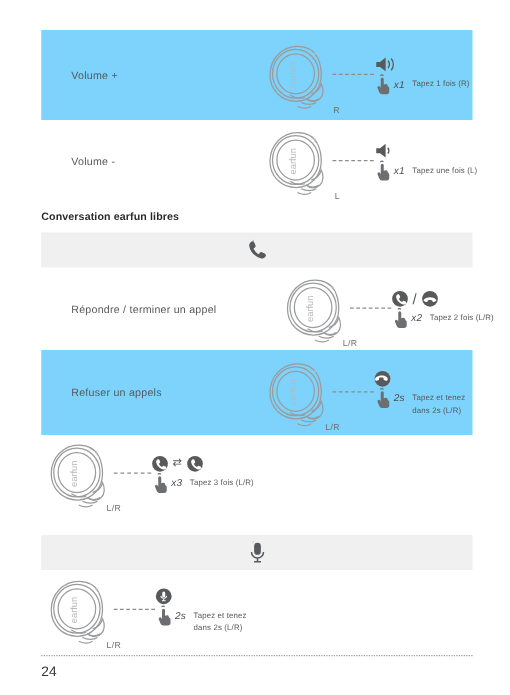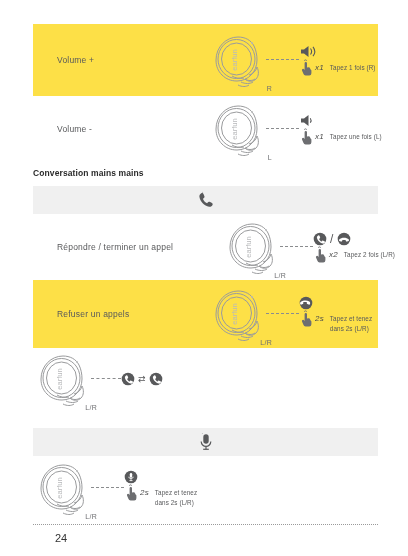--- a/index.html
+++ b/index.html
@@ -8,21 +8,21 @@
     font-family:"Liberation Sans","DejaVu Sans",sans-serif;
     color:#444;overflow:hidden;position:relative;
   }
   .page{position:relative;width:408px;height:556px;}
 
   
   .row{
     position:absolute;left:33px;width:345px;
     display:flex;align-items:center;box-sizing:border-box;
   }
-  .row.shaded{background:#fde047;}
+  .row.shaded{background:#7dd3fc;}
   .row .label{
     width:175px;padding-left:24px;box-sizing:border-box;
     font-size:8.5px;color:#58595b;letter-spacing:.2px;line-height:1.2;
   }
   .row .art{
     flex:1;display:flex;align-items:center;position:relative;height:100%;
   }
 
   
   .section-head{
@@ -57,21 +57,21 @@
   .handrow{display:flex;align-items:flex-start;margin-top:-1px;}
   .cnt{font-size:8px;color:#4d4d4d;margin-left:0px;margin-top:4px;letter-spacing:.2px;font-style:italic;}
   .txt{font-size:6.3px;color:#58595b;margin-left:6px;margin-top:4px;line-height:1.45;letter-spacing:.1px;white-space:pre-line;}
 
   
   .divider{
     position:absolute;left:33px;width:345px;height:0;
     border-top:1px dotted #9a9a9a;
   }
   .pageno{
-    position:absolute;left:33px;font-size:11px;color:#333;margin-left:22px;
+    position:absolute;left:33px;font-size:11px;color:#333;
   }
 </style>
 </head>
 <body>
 
 <div class="page">
 
   <div class="row shaded" style="top:24px;height:72px;">
     <div class="label">Volume +</div>
     <div class="art">
@@ -148,21 +148,21 @@
             <path d="M5.2 1.5 A1.9 1.9 0 0 1 7.8 1.5" fill="none" stroke="#6d6e71" stroke-width="0.9"></path>
             <path d="M5.6 6.2 L5.6 4.2 A1.2 1.2 0 0 1 8 4.2 L8 8.5 L9.6 8.2 A1.3 1.3 0 0 1 11 9.2 L11.6 10.4 A1.4 1.4 0 0 1 12.4 11.6 L12.4 14.2 A2.2 2.2 0 0 1 10.2 16.4 L6.6 16.4 A2.4 2.4 0 0 1 4.4 14.8 L3 11.4 A1.2 1.2 0 0 1 5.1 10.3 L5.6 11.3 Z" fill="#6d6e71"></path>
           </svg>
           <span class="cnt">x1</span>
           <span class="txt">Tapez une fois (L)</span>
         </div>
       </div>
     </div>
   </div>
 
-  <div class="section-head" style="top:168px;">Conversation mains mains</div>
+  <div class="section-head" style="top:168px;">Conversation earfun libres</div>
 
   <div class="banner" style="top:186px;height:28px;">
     <svg width="18" height="18" viewBox="0 0 18 18">
       <path d="M4.3 2.2 C5.4 1.8 6.2 2.3 6.6 3.3 L7.4 5.3 C7.7 6.1 7.4 6.7 6.7 7.2 L5.9 7.8 C6.4 9.5 8.3 11.6 10.1 12.3 L10.7 11.4 C11.2 10.7 11.9 10.5 12.6 10.8 L14.6 11.7 C15.6 12.1 16 13 15.5 14 C14.9 15.3 13.6 16 12.1 15.7 C7.3 14.8 3.1 10.4 2.4 5.7 C2.2 4.2 3 3 4.3 2.2 Z" fill="#58595b"></path>
       <circle cx="5.6" cy="1.4" r="0.55" fill="#b5b6b8"></circle>
     </svg>
   </div>
 
   <div class="row" style="top:214px;height:66px;gap:14px;">
     <div class="label">Répondre / terminer un appel</div>
@@ -277,20 +277,28 @@
         <div class="icnrow">
           <svg width="14" height="14" viewBox="0 0 14 14">
             <circle cx="7" cy="7" r="6.3" fill="#58595b"></circle>
             <path d="M5.2 3.4 C5.9 3.2 6.4 3.5 6.6 4.1 L7.1 5.3 C7.3 5.8 7.1 6.2 6.6 6.5 L6.1 6.9 C6.4 7.9 7.6 9.2 8.7 9.6 L9.1 9 C9.4 8.6 9.8 8.5 10.2 8.7 L11.4 9.2 C12 9.5 12.2 10 11.9 10.6 C11.5 11.4 10.7 11.8 9.8 11.6 C6.9 11.1 4.3 8.4 3.9 5.6 C3.8 4.7 4.3 3.9 5.2 3.4 Z" fill="#ffffff"></path>
           </svg>
           <span class="swap">⇄</span>
           <svg width="14" height="14" viewBox="0 0 14 14">
             <circle cx="7" cy="7" r="6.3" fill="#58595b"></circle>
             <path d="M5.2 3.4 C5.9 3.2 6.4 3.5 6.6 4.1 L7.1 5.3 C7.3 5.8 7.1 6.2 6.6 6.5 L6.1 6.9 C6.4 7.9 7.6 9.2 8.7 9.6 L9.1 9 C9.4 8.6 9.8 8.5 10.2 8.7 L11.4 9.2 C12 9.5 12.2 10 11.9 10.6 C11.5 11.4 10.7 11.8 9.8 11.6 C6.9 11.1 4.3 8.4 3.9 5.6 C3.8 4.7 4.3 3.9 5.2 3.4 Z" fill="#ffffff"></path>
           </svg>
+        </div>
+        <div class="handrow">
+          <svg width="16" height="18" viewBox="0 0 16 18">
+            <path d="M5.2 1.5 A1.9 1.9 0 0 1 7.8 1.5" fill="none" stroke="#6d6e71" stroke-width="0.9"></path>
+            <path d="M5.6 6.2 L5.6 4.2 A1.2 1.2 0 0 1 8 4.2 L8 8.5 L9.6 8.2 A1.3 1.3 0 0 1 11 9.2 L11.6 10.4 A1.4 1.4 0 0 1 12.4 11.6 L12.4 14.2 A2.2 2.2 0 0 1 10.2 16.4 L6.6 16.4 A2.4 2.4 0 0 1 4.4 14.8 L3 11.4 A1.2 1.2 0 0 1 5.1 10.3 L5.6 11.3 Z" fill="#6d6e71"></path>
+          </svg>
+          <span class="cnt">x3</span>
+          <span class="txt">Tapez 3 fois (L/R)</span>
         </div>
       </div>
     </div>
   </div>
 
 
   <div class="banner" style="top:428px;height:28px;">
     <svg width="16" height="20" viewBox="0 0 16 20">
       <rect x="5.3" y="2.2" width="5.4" height="9.6" rx="2.7" fill="#58595b"></rect>
       <path d="M3.2 9.6 A4.8 4.8 0 0 0 12.8 9.6" fill="none" stroke="#58595b" stroke-width="1.2"></path>

